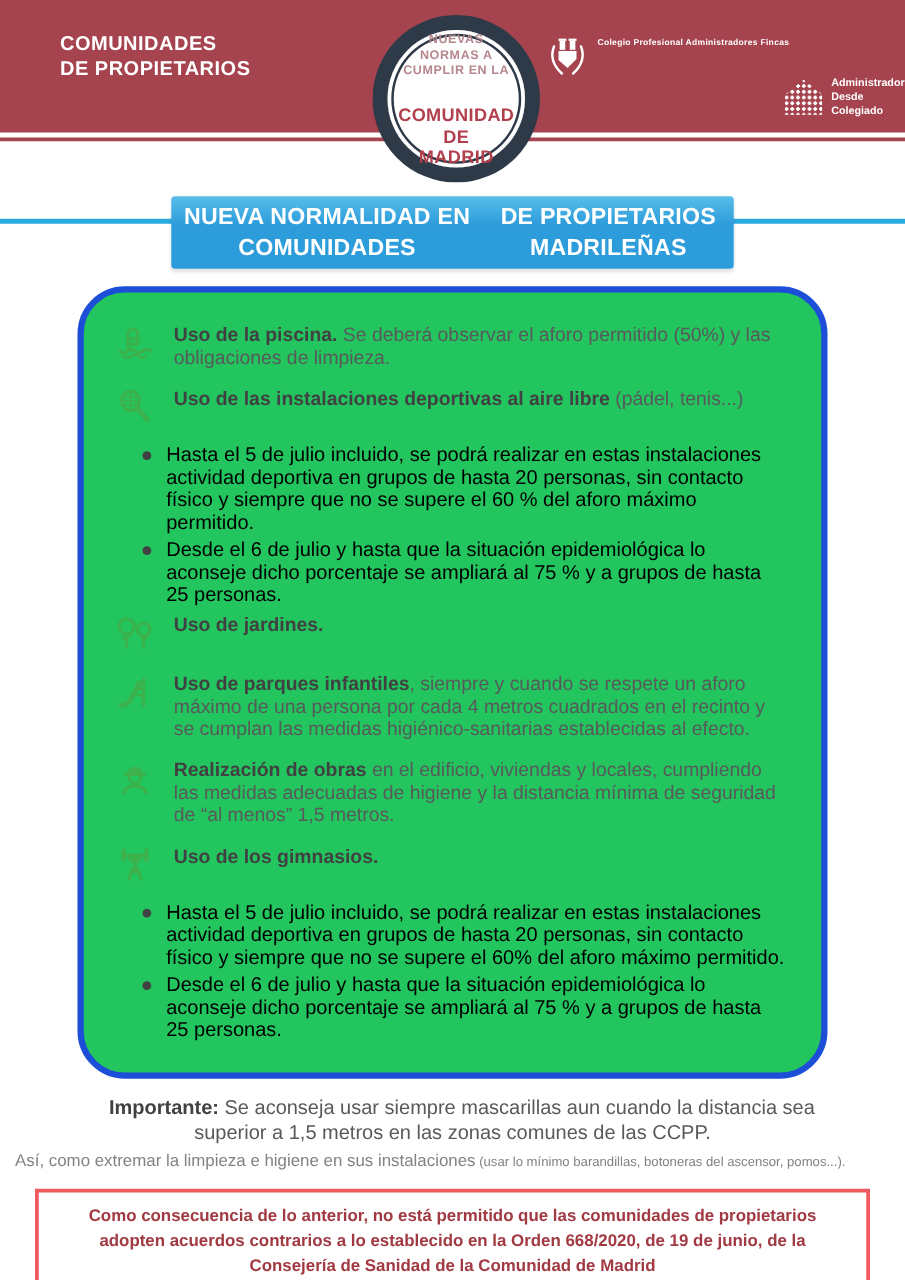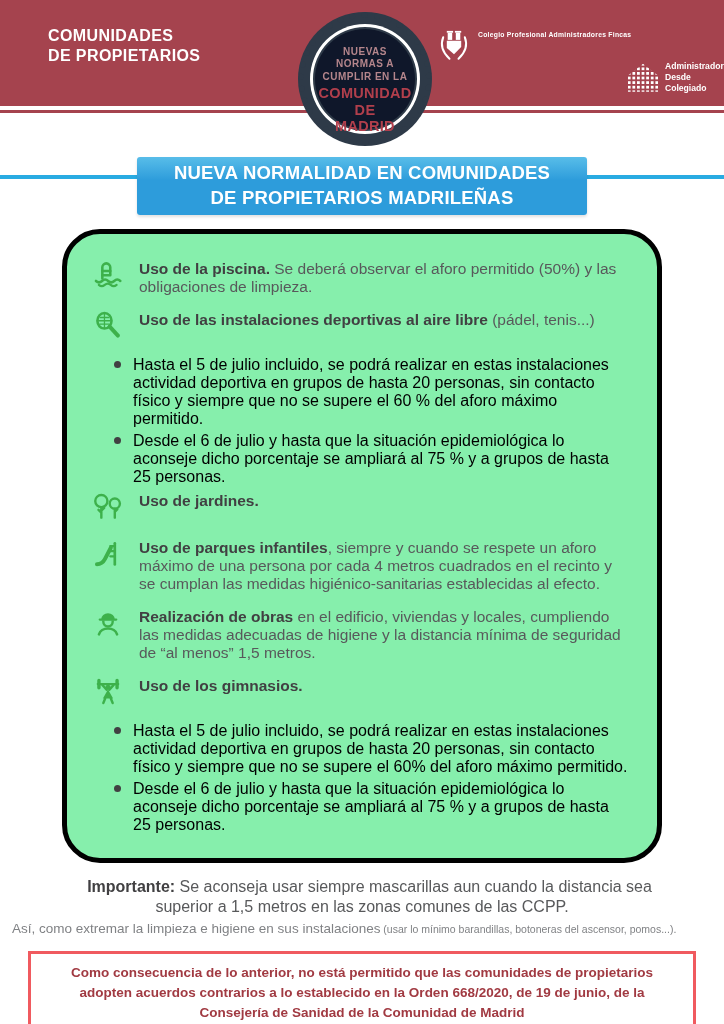--- a/index.html
+++ b/index.html
@@ -8,23 +8,23 @@
 
   
   .header { position:relative; height:106px; background:#A5434E; }
   .stripe-red { height:3px; background:#A5434E; margin-top:4px; }
   .header-title { position:absolute; left:48px; top:26px; color:#fff; font-weight:bold;
                   font-size:16px; line-height:1.22; letter-spacing:.4px; }
 
   
   .badge { position:absolute; left:298px; top:12px; width:134px; height:134px;
            background:#2E3A48; border:6px dotted #2E3A48; border-radius:50%; z-index:5; }
-  .badge-inner { position:absolute; inset:6px; background:#0f172a; border-radius:50%;
+  .badge-inner { position:absolute; inset:6px; background:#ffffff; border-radius:50%;
                  box-shadow: inset 0 0 0 3px #fff, inset 0 0 0 5px #2E3A48;
-                 display:flex; flex-direction:column; align-items:center; justify-content:flex-end;
+                 display:flex; flex-direction:column; align-items:center; justify-content:space-between;
                  text-align:center; padding-top:2px; }
   .badge-top { color:#B5868C; font-size:10px; font-weight:bold; letter-spacing:.5px; line-height:1.25; }
   .badge-main { color:#B13F4C; font-size:14.5px; font-weight:bold; letter-spacing:.3px; line-height:1.12; margin-top:2px; }
 
   
   .caf-logo { position:absolute; display:flex; align-items:flex-start; color:#fff; }
   .caf-logo.in-header { left:436px; top:28px; }
   .caf-crest { flex:none; }
   .caf-text { margin-left:6px; }
   .caf-word { font-size:24px; line-height:1; letter-spacing:-.5px; }
@@ -37,30 +37,30 @@
                background-image:radial-gradient(circle, #fff 1.3px, rgba(0,0,0,0) 1.45px);
                background-size:4.6px 4.6px; background-position:center;
                clip-path:polygon(50% 0, 100% 42%, 100% 100%, 0 100%, 0 42%); }
   .admin-lines { font-size:8.6px; font-weight:bold; line-height:1.3; }
 
   
   .banner-zone { position:relative; height:116px; }
   .blue-line { position:absolute; left:0; right:0; top:62px; height:4px; background:#29ABE2; }
   .ribbon { position:absolute; left:137px; top:44px; width:450px; height:58px;
             background:linear-gradient(180deg,#58BDE9 0%,#2D9CDB 40%,#2D9CDB 100%);
-            border-radius:3px; display:flex; flex-direction:column; align-items:center; justify-content:center;
+            border-radius:3px; display:flex; flex-direction:row; align-items:center; justify-content:center;
             color:#fff; font-weight:bold; font-size:18.5px; line-height:1.35; letter-spacing:.2px; text-align:center;
             box-shadow:0 2px 3px rgba(0,0,0,.12); }
   .ribbon::before, .ribbon::after { content:""; position:absolute; top:-4px; width:22px; height:16px;
             background:#6FCBF0; z-index:-1; border-radius:2px; }
   .ribbon::before { left:-8px; transform:skewX(18deg); }
   .ribbon::after  { right:-8px; transform:skewX(-18deg); }
 
   
-  .rules-panel { width:600px; margin:0 auto; background:#86efac; border:5px solid #000000;
+  .rules-panel { width:600px; margin:0 auto; background:#22c55e; border:5px solid #1d4ed8;
                  border-radius:38px; padding:24px 28px 20px 22px; }
   .rule-item { display:flex; margin-bottom:13px; }
   .rule-icon { flex:none; width:38px; margin-right:12px; color:#3DB14B; display:flex; justify-content:center; }
   .rule-icon svg { width:34px; height:34px; }
   .rule-body { font-size:15.5px; color:#58595B; line-height:1.16; padding-top:2px; }
   .rule-bold { font-weight:bold; color:#414042; }
   .rule-bullets { list-style:none; margin:11px 0 2px; padding-left:44px; }
   .rule-bullets li { position:relative; margin-bottom:4px; }
   .rule-bullets li::before { content:""; position:absolute; left:-19px; top:5px;
                              width:7px; height:7px; border-radius:50%; background:#414042; }

